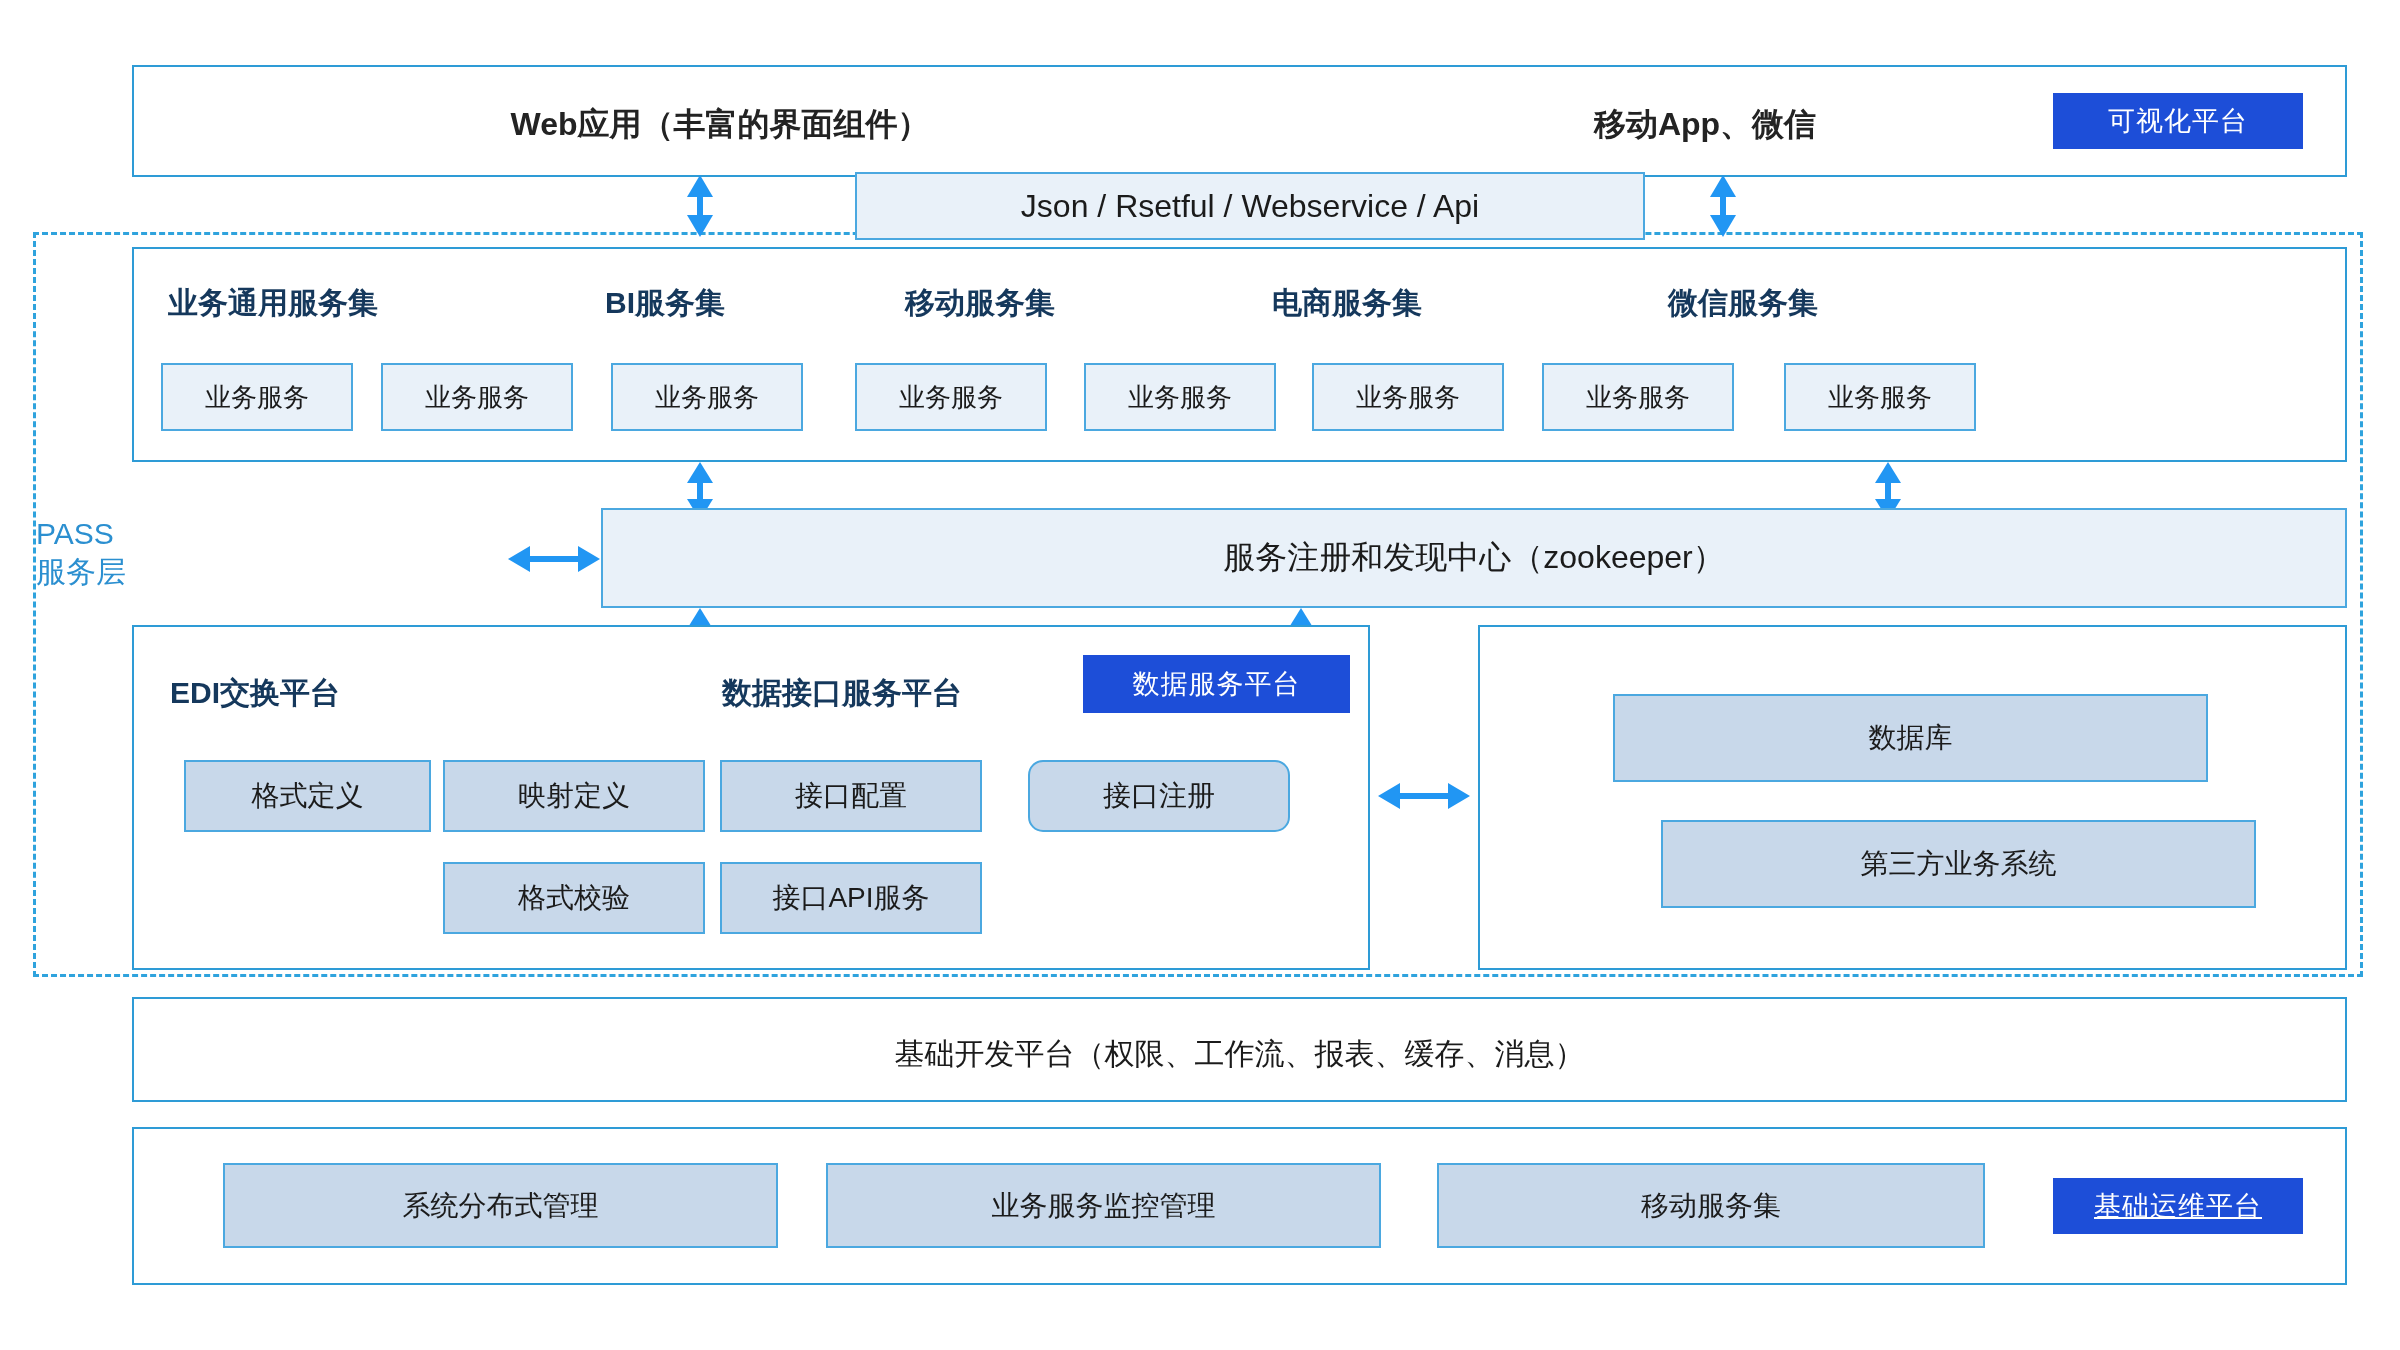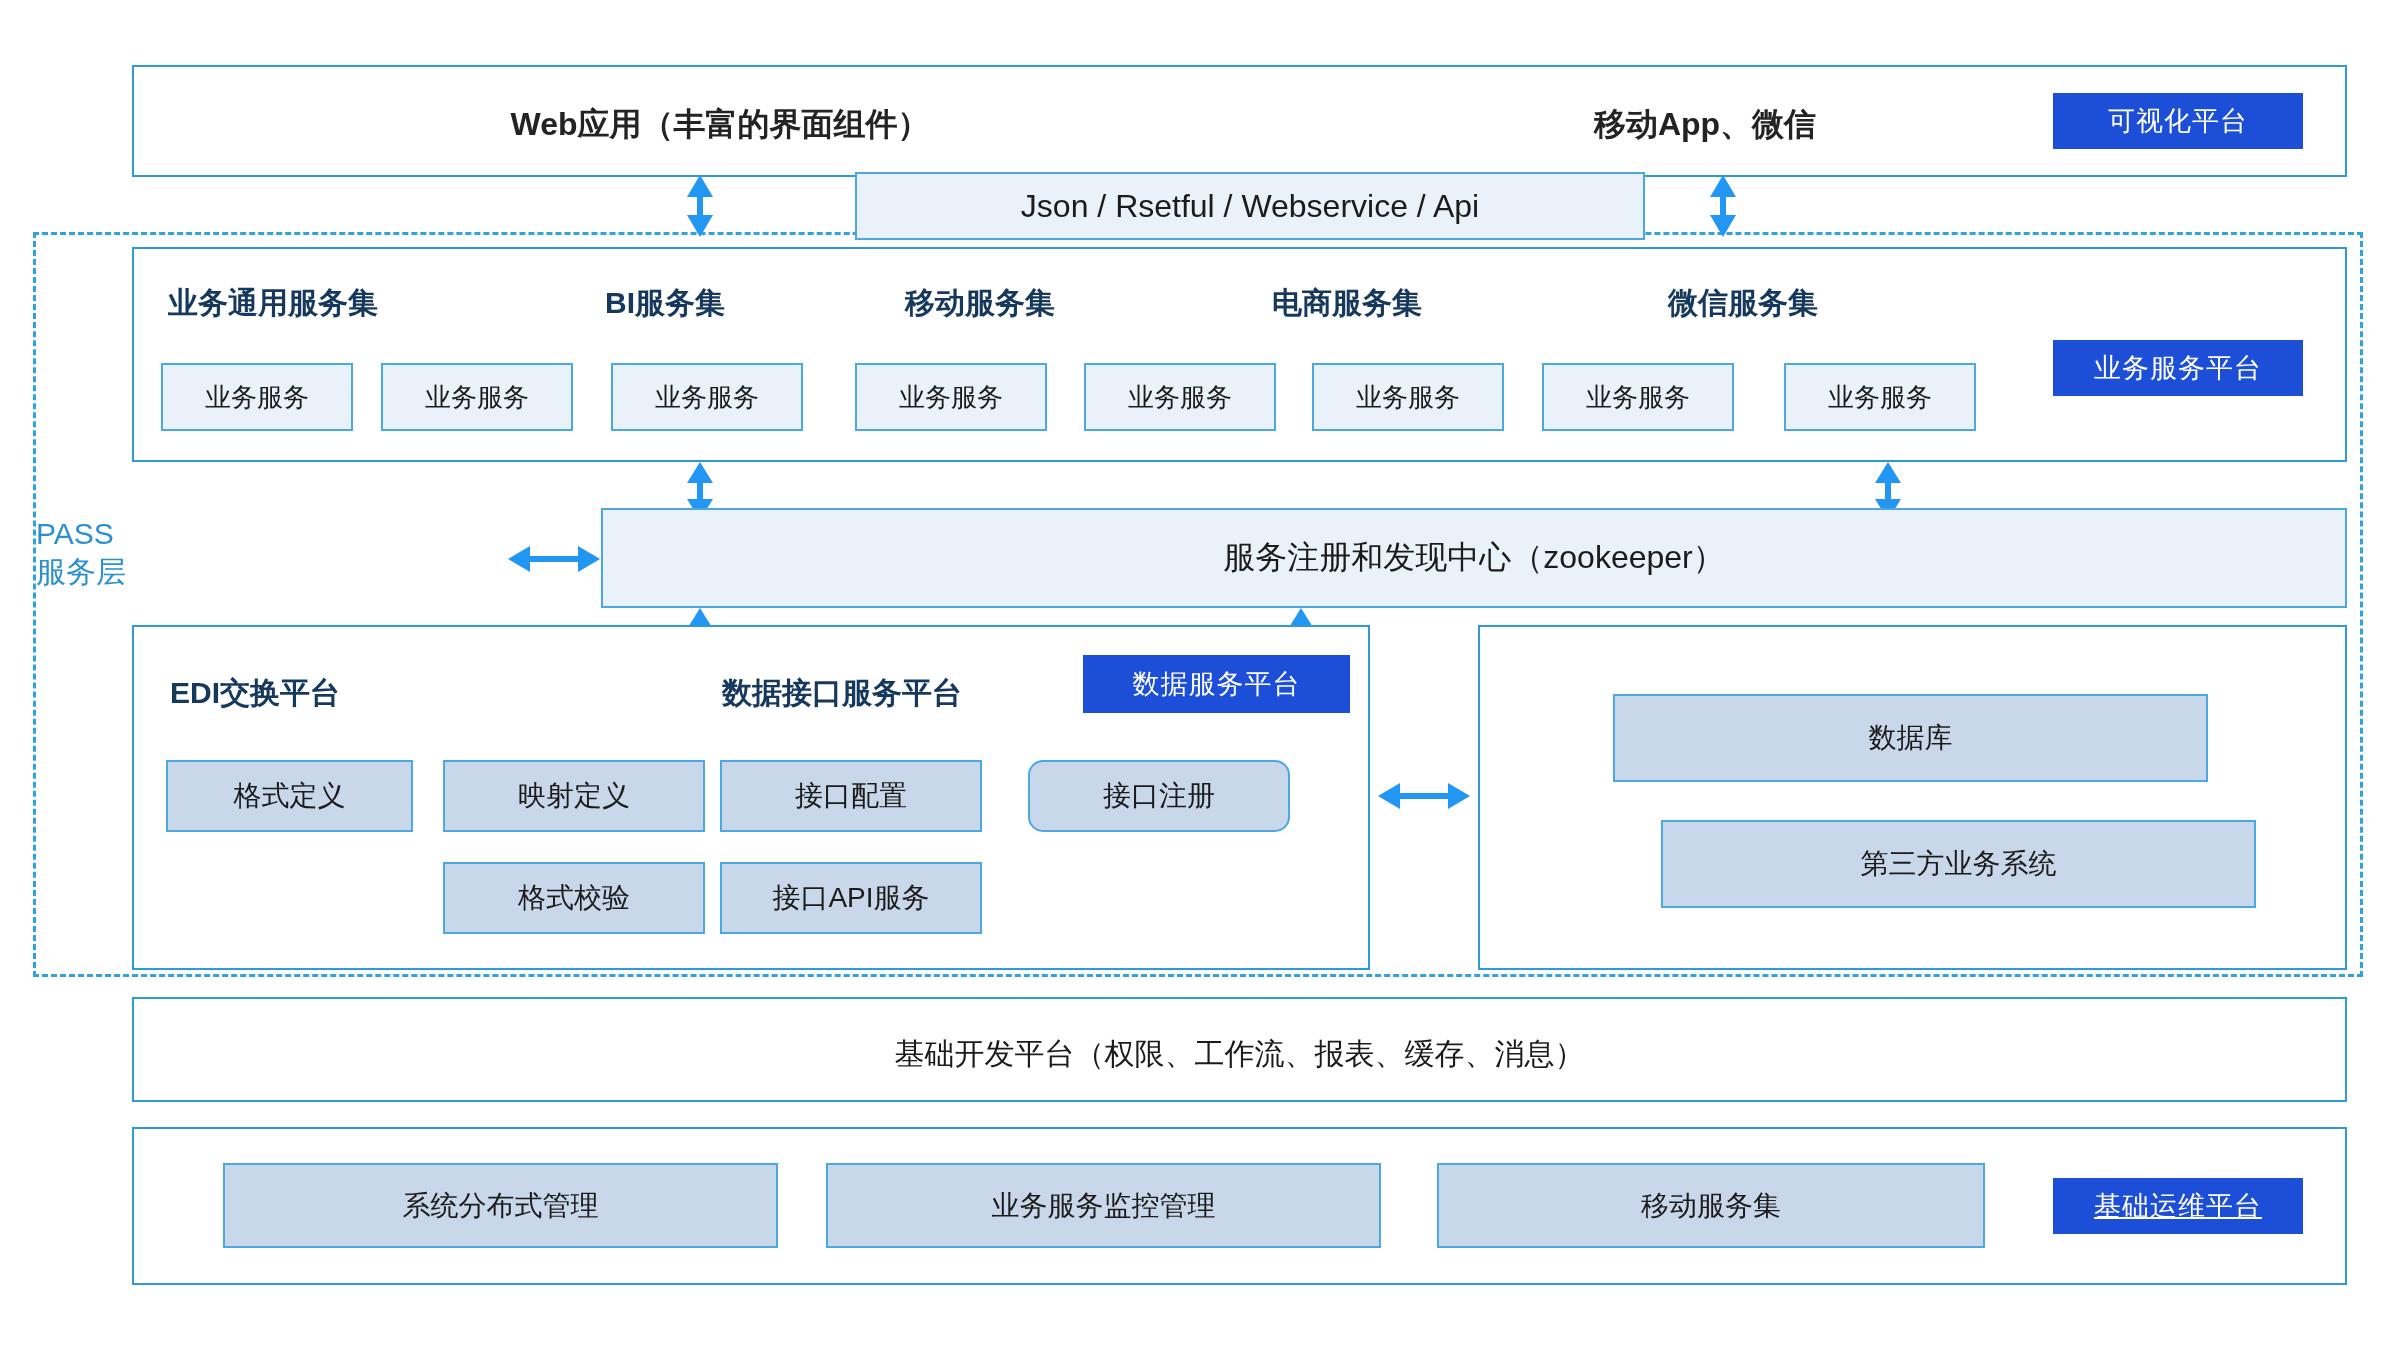--- a/index.html
+++ b/index.html
@@ -121,21 +121,20 @@
   </div>
 
   <div class="abs layer-frame" style="left:132px; top:247px; width:2215px; height:215px;"></div>
 
   <div class="abs hdr-bold" style="left:168px; top:283px;">业务通用服务集</div>
   <div class="abs hdr-bold" style="left:605px; top:283px;">BI服务集</div>
   <div class="abs hdr-bold" style="left:905px; top:283px;">移动服务集</div>
   <div class="abs hdr-bold" style="left:1272px; top:283px;">电商服务集</div>
   <div class="abs hdr-bold" style="left:1668px; top:283px;">微信服务集</div>
 
-  <div class="abs tag" style="left:2053px; top:340px; width:250px; height:56px;">业务服务平台</div>
 
   <div class="abs box-light" style="left:161px; top:363px; width:192px; height:68px;">业务服务</div>
   <div class="abs box-light" style="left:381px; top:363px; width:192px; height:68px;">业务服务</div>
   <div class="abs box-light" style="left:611px; top:363px; width:192px; height:68px;">业务服务</div>
   <div class="abs box-light" style="left:855px; top:363px; width:192px; height:68px;">业务服务</div>
   <div class="abs box-light" style="left:1084px; top:363px; width:192px; height:68px;">业务服务</div>
   <div class="abs box-light" style="left:1312px; top:363px; width:192px; height:68px;">业务服务</div>
   <div class="abs box-light" style="left:1542px; top:363px; width:192px; height:68px;">业务服务</div>
   <div class="abs box-light" style="left:1784px; top:363px; width:192px; height:68px;">业务服务</div>
 
@@ -171,21 +170,21 @@
     <rect x="17" y="17" width="6" height="24" fill="#2196f3"></rect>
     <polygon points="20,58 33,37 7,37" fill="#2196f3"></polygon>
   </svg>
 
   <div class="abs layer-frame" style="left:132px; top:625px; width:1238px; height:345px;"></div>
 
   <div class="abs hdr-bold" style="left:170px; top:673px;">EDI交换平台</div>
   <div class="abs hdr-bold" style="left:722px; top:673px;">数据接口服务平台</div>
   <div class="abs tag" style="left:1083px; top:655px; width:267px; height:58px;">数据服务平台</div>
 
-  <div class="abs box-mid" style="left:166px; top:760px; width:247px; height:72px;">格式定义</div>
+  <div class="abs box-mid" style="left:184px; top:760px; width:247px; height:72px;">格式定义</div>
   <div class="abs box-mid" style="left:443px; top:760px; width:262px; height:72px;">映射定义</div>
   <div class="abs box-mid" style="left:720px; top:760px; width:262px; height:72px;">接口配置</div>
   <div class="abs box-mid" style="left:1028px; top:760px; width:262px; height:72px;border-radius:15px;">接口注册</div>
 
   <div class="abs box-mid" style="left:443px; top:862px; width:262px; height:72px;">格式校验</div>
   <div class="abs box-mid" style="left:720px; top:862px; width:262px; height:72px;">接口API服务</div>
 
   <div class="abs layer-frame" style="left:1478px; top:625px; width:869px; height:345px;"></div>
   <div class="abs box-mid" style="left:1613px; top:694px; width:595px; height:88px;">数据库</div>
   <div class="abs box-mid" style="left:1613px; top:820px; width:595px; height:88px;margin-left:48px;">第三方业务系统</div>

